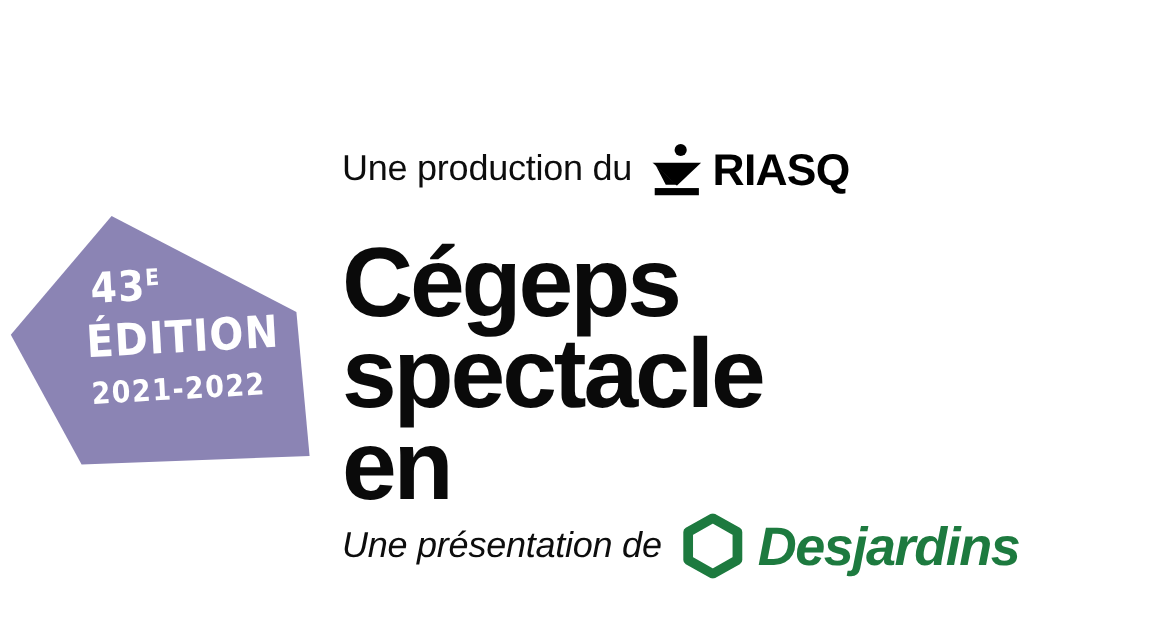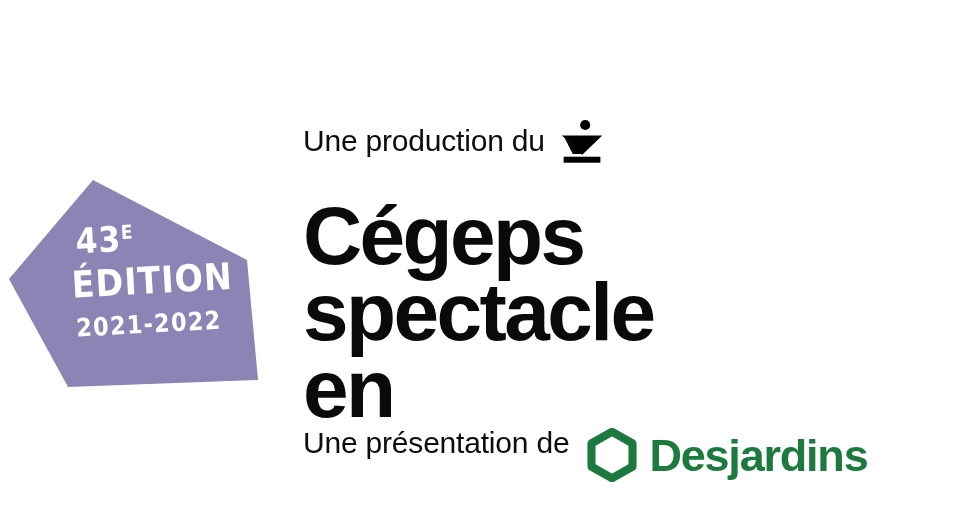--- a/index.html
+++ b/index.html
@@ -77,21 +77,21 @@
   .badge-years {
     left: 74px;
     top: 152px;
     font-size: 25px;
     letter-spacing: 1.2px;
   }
 
   
   .content {
     position: absolute;
-    left: 303px;
+    left: 285px;
     top: 0;
     width: 640px;
     height: 518px;
   }
 
   .line-production {
     position: absolute;
     left: 0px;
     top: 120px;
     display: flex;
@@ -144,22 +144,23 @@
     white-space: nowrap;
     margin: 0;
     padding: 0;
   }
 
   .line-presentation {
     position: absolute;
     left: 0px;
     top: 428px;
     display: flex;
-    align-items: flex-start;
+    align-items: center;
     height: 54px;
+    font-style: italic;
   }
   .pres-label {
     font-size: 30px;
     font-weight: 300;
     color: #0d0d0d;
     letter-spacing: -0.2px;
     line-height: 1;
     white-space: nowrap;
   }
   .desjardins-lockup {
@@ -204,20 +205,21 @@
     <div class="line-production">
       <span class="prod-label">Une production du</span>
       <span class="riasq-lockup">
         <svg class="riasq-mark" viewBox="0 0 100 100" aria-hidden="true">
           <circle cx="57" cy="13" r="11" fill="#000000"></circle>
           <polygon points="6,36 94,36 50,78" fill="#000000"></polygon>
           <polygon points="50,78 6,36 30,78" fill="#ffffff"></polygon>
           <polygon points="12,41 30,76 50,76" fill="#000000"></polygon>
           <rect x="10" y="82" width="80" height="13" fill="#000000"></rect>
         </svg>
+        <span class="riasq-word">RIASQ</span>
       </span>
     </div>
 
     <div class="headline">
       <div class="headline-line">Cégeps</div>
       <div class="headline-line">spectacle</div>
       <div class="headline-line">en</div>
     </div>
 
     <div class="line-presentation">

